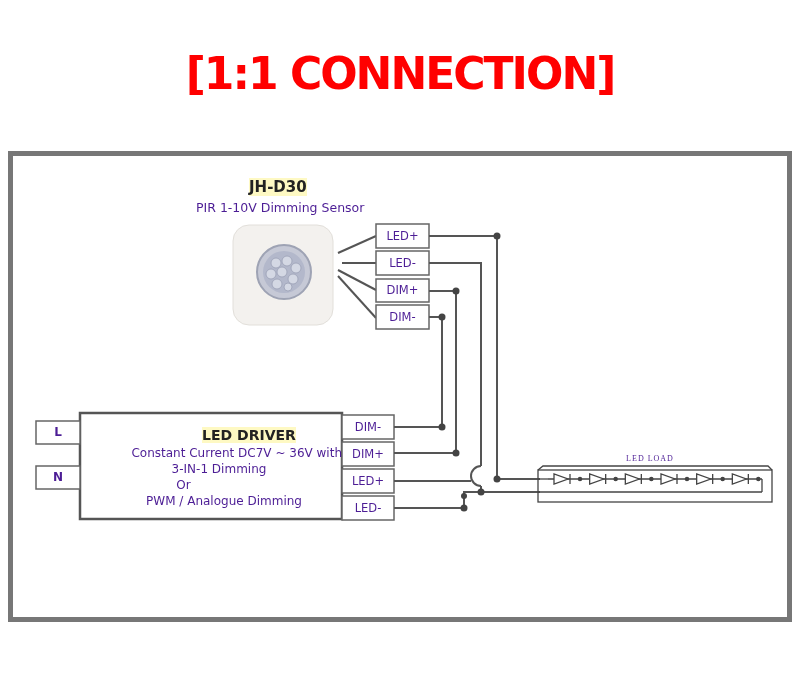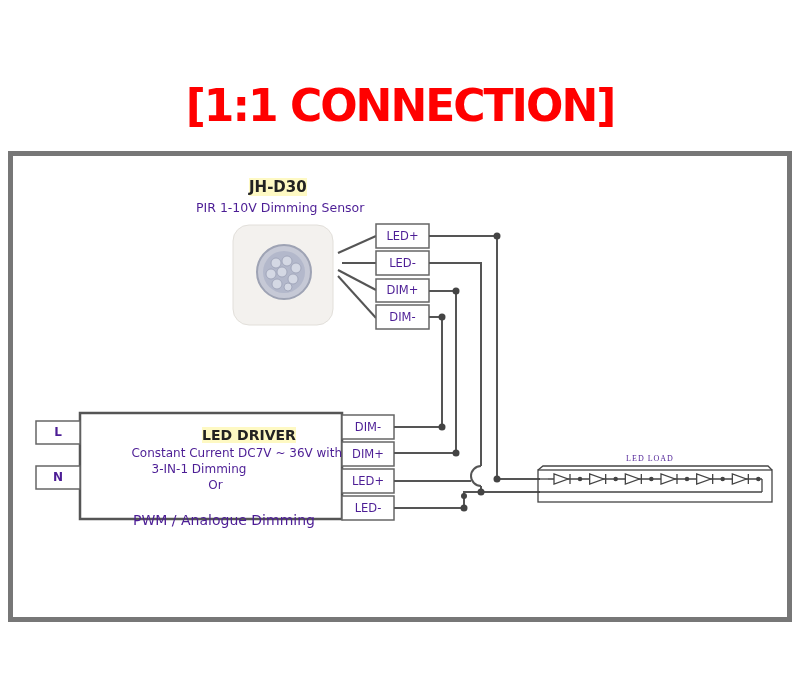--- a/index.html
+++ b/index.html
@@ -1,20 +1,20 @@
 <!DOCTYPE html>
 <html><head>
 <meta charset="utf-8">
 <style>
   html, body { margin: 0; padding: 0; background: #ffffff; }
   body { width: 800px; height: 700px; position: relative; overflow: hidden; font-family: "DejaVu Sans", sans-serif; }
   .title {
     position: absolute; left: 0; top: 44px; width: 800px; text-align: center;
     font-family: "DejaVu Sans", sans-serif; font-weight: bold; font-size: 44px;
-    letter-spacing: -2px; color: #ff0000; line-height: 60px; margin-top: 32px;
+    letter-spacing: -2px; color: #ff0000; line-height: 60px;
   }
   .frame {
     position: absolute; left: 8px; top: 151px; width: 774px; height: 461px;
     border: 5px solid #777777; background: #ffffff;
   }
   svg.diagram { position: absolute; left: 0; top: 0; }
   .hl { background: #fef9c3; }
   .lbl { position: absolute; font-family: "DejaVu Sans", sans-serif; color: #4c1d95; white-space: nowrap; }
 </style>
 </head>
@@ -136,22 +136,22 @@
 <div class="lbl" style="left:376px; top:283px; width:53px; text-align:center; font-size:11.5px;">DIM+</div>
 <div class="lbl" style="left:376px; top:310px; width:53px; text-align:center; font-size:11.5px;">DIM-</div>
 
 <div class="lbl" style="left:36px; top:425px; width:44px; text-align:center; font-size:12px; font-weight:bold;">L</div>
 <div class="lbl" style="left:36px; top:470px; width:44px; text-align:center; font-size:12px; font-weight:bold;">N</div>
 
 <div class="lbl" style="left:80px; top:427px; width:262px; text-align:center; font-size:14px; font-weight:bold; color:#222;margin-left:38px;">
   <span class="hl">LED DRIVER</span>
 </div>
 <div class="lbl" style="left:80px; top:446px; width:262px; text-align:right; font-size:12px;">Constant Current DC7V ~ 36V with</div>
-<div class="lbl" style="left:68px; top:462px; width:262px; text-align:center; font-size:12px;">3-IN-1 Dimming</div>
-<div class="lbl" style="left:80px; top:478px; width:207px; text-align:center; font-size:12px;margin-left:32px;">Or</div>
-<div class="lbl" style="left:80px; top:512px; width:288px; text-align:center; font-size:14px;">PWM / Analogue Dimming</div>
+<div class="lbl" style="left:88px; top:462px; width:262px; text-align:center; font-size:12px;">3-IN-1 Dimming</div>
+<div class="lbl" style="left:80px; top:478px; width:207px; text-align:center; font-size:12px;">Or</div>
+<div class="lbl" style="left:80px; top:494px; width:288px; text-align:center; font-size:12px;">PWM / Analogue Dimming</div>
 
 <div class="lbl" style="left:342px; top:420px; width:52px; text-align:center; font-size:11.5px;">DIM-</div>
 <div class="lbl" style="left:342px; top:447px; width:52px; text-align:center; font-size:11.5px;">DIM+</div>
 <div class="lbl" style="left:342px; top:474px; width:52px; text-align:center; font-size:11.5px;">LED+</div>
 <div class="lbl" style="left:342px; top:501px; width:52px; text-align:center; font-size:11.5px;">LED-</div>
 
 <div class="lbl" style="left:610px; top:454px; width:80px; text-align:center; font-size:8px; font-family:Liberation Serif, serif; letter-spacing:1px;">LED LOAD</div>
 
 </body></html>

